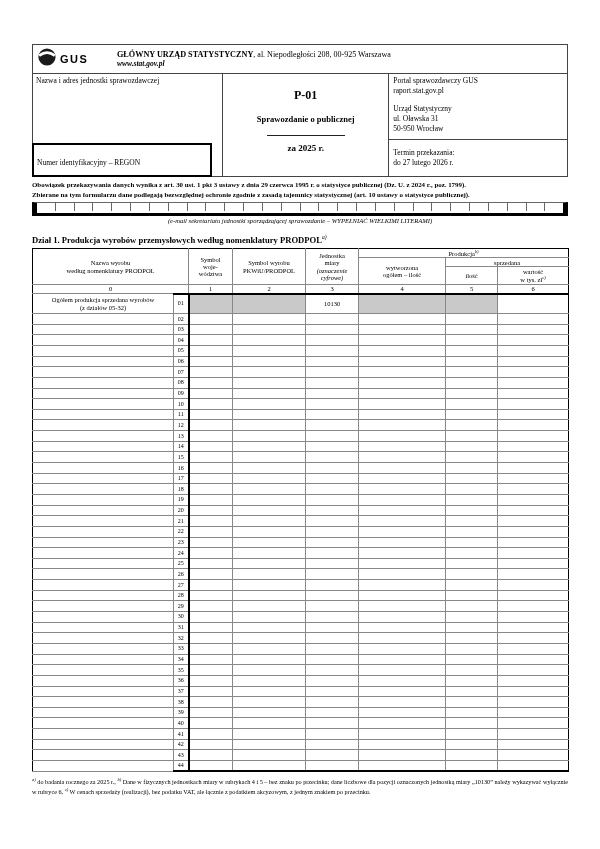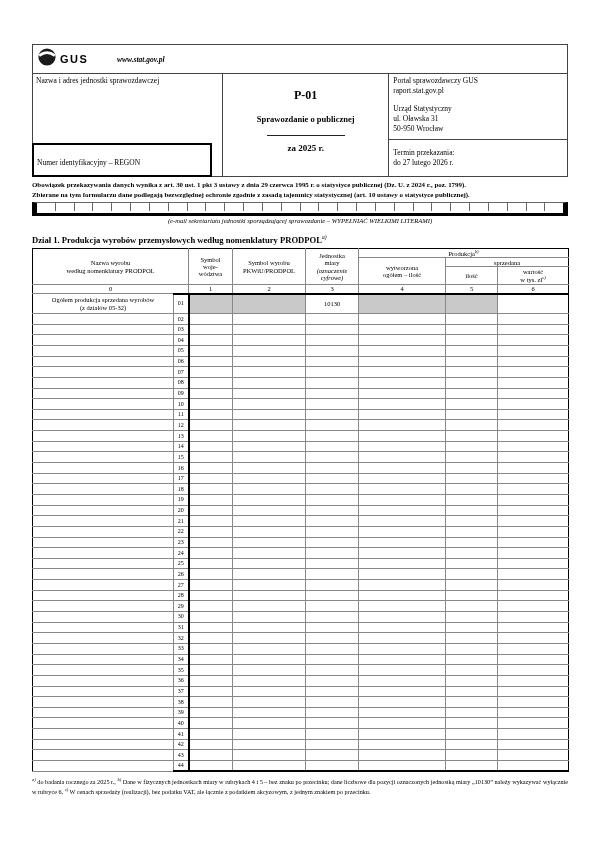--- a/index.html
+++ b/index.html
@@ -75,20 +75,21 @@
         <div class="logo-wrap">
           <span>
             <svg width="20" height="20" viewBox="0 0 20 20">
               <circle cx="10" cy="10" r="8.6" fill="#1a1a1a"></circle>
               <path d="M2.2 8.6 Q10 2.6 17.8 8.6" stroke="#ffffff" stroke-width="2.6" fill="none"></path>
             </svg>
           </span>
           <span class="logo-text">GUS</span>
         </div>
         <div class="org">
+          <div class="org-line1"><b>GŁÓWNY URZĄD STATYSTYCZNY</b><span>, al. Niepodległości 208, 00-925 Warszawa</span></div>
           <div class="org-site">www.stat.gov.pl</div>
         </div>
       </div>
       <div class="band2">
         <div class="col-left">
           <div>Nazwa i adres jednostki sprawozdawczej</div>
           <div class="regon-box">
             <span>Numer identyfikacyjny – REGON</span>
           </div>
         </div>

